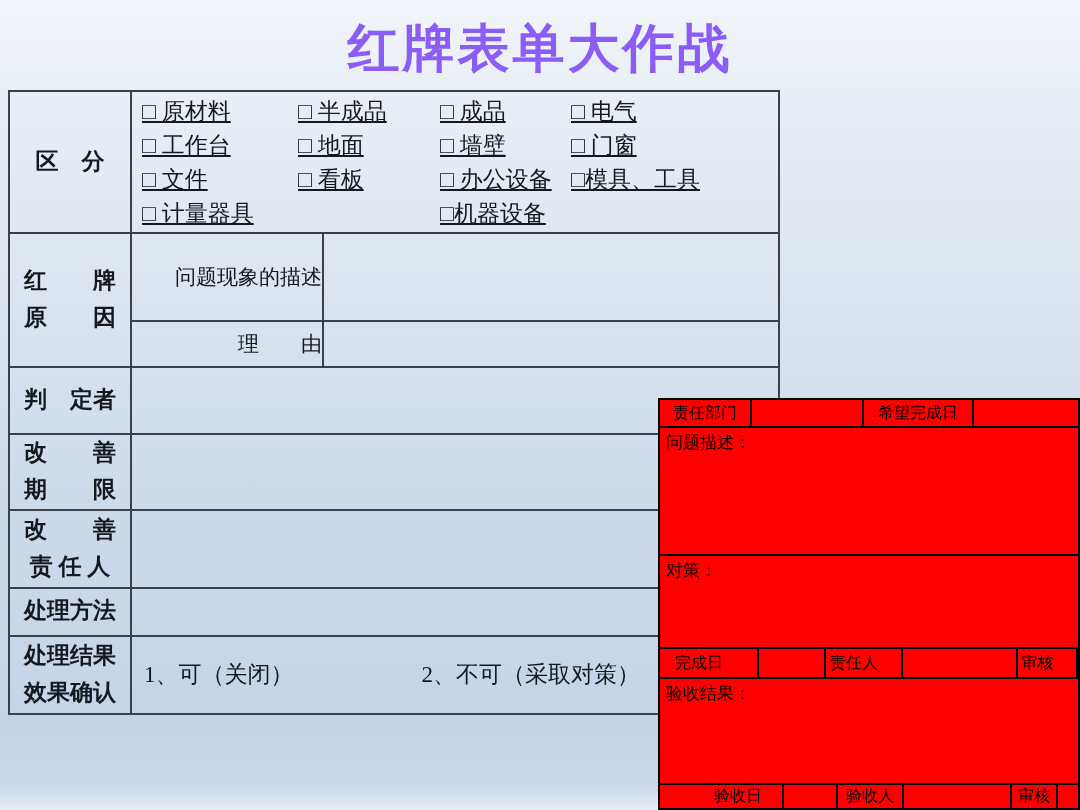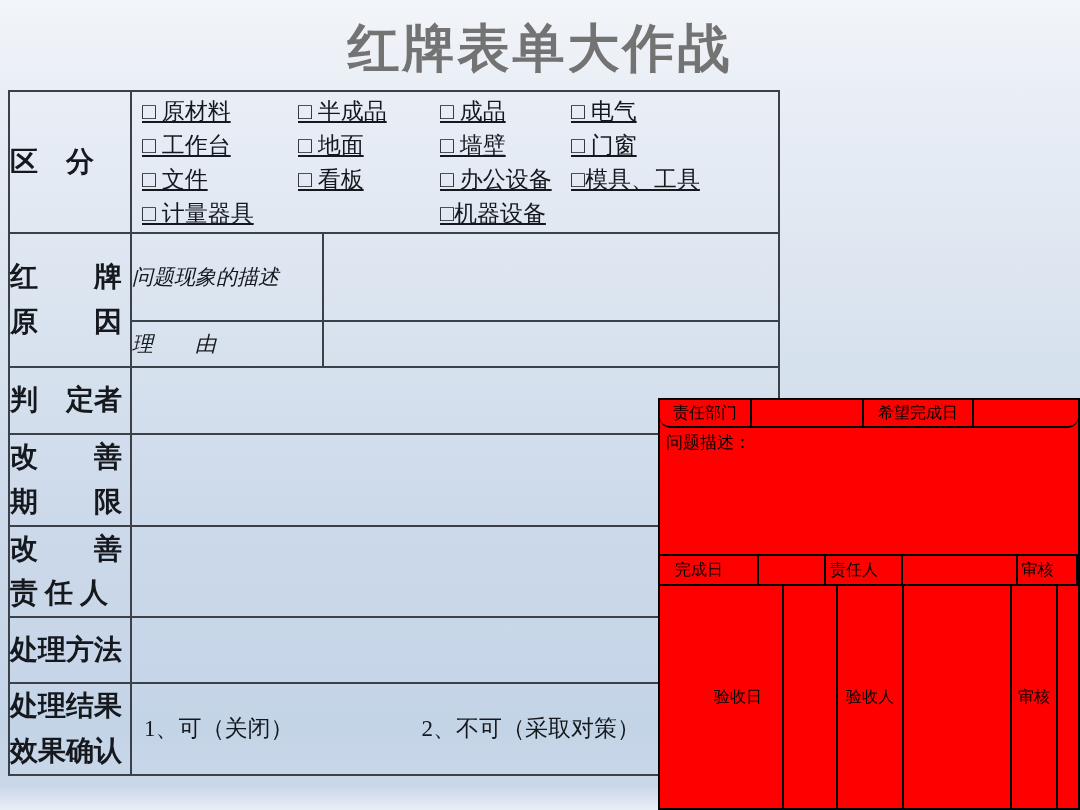--- a/index.html
+++ b/index.html
@@ -15,61 +15,60 @@
       #ccd9ea 65%, #c4d4e7 90%, #c9d7e9 97%, #e9eff6 100%);
   }
   
   .slide-title {
     position: absolute; top: 14px; left: 0; width: 100%;
     text-align: center;
     font-family: "Liberation Sans", "DejaVu Sans", sans-serif;
     font-weight: 900;
     font-size: 52px;
     letter-spacing: 3px;
-    color: #737373;
+    color: #8b5cf6;
     margin: 0;
   }
   
   table.main-form {
     position: absolute; left: 8px; top: 90px;
     width: 770px;
     border-collapse: collapse;
     table-layout: fixed;
     background: transparent;
     color: #15181d;
   }
   table.main-form td {
     border: 2px solid #3c4049;
     padding: 0;
     vertical-align: middle;
     box-sizing: border-box;
   }
   td.lbl {
-    text-align: left;
+    text-align: center;
     font-weight: bold;
-    font-size: 28px;
+    font-size: 23px;
     line-height: 1.6;
   }
   .cat-cell { padding: 3px 0 0 10px !important; vertical-align: top !important; text-decoration: underline; }
   .cat-line {
     display: grid;
     grid-template-columns: 156px 142px 131px auto;
     font-size: 23px;
     line-height: 34px;
     white-space: nowrap;
   }
   .cat-line .c1 { grid-column: 1; }
   .cat-line .c2 { grid-column: 2; }
   .cat-line .c3 { grid-column: 3; }
   .cat-line .c4 { grid-column: 4; }
   td.sublbl {
-    text-align: left;
+    text-align: right;
     font-size: 21px;
     font-weight: normal;
-    font-style: italic;
   }
   .result-cell { padding-left: 12px !important; margin-top: 16px; }
   .result-line {
     display: flex;
     gap: 128px;
     font-size: 23px;
     white-space: nowrap;
   }
   
   .red-card {
@@ -81,21 +80,21 @@
     z-index: 5;
     color: #000;
     display: flex;
     flex-direction: column;
     font-size: 16px;
     overflow: hidden;
   }
   .rc-row { display: flex; box-sizing: border-box; }
   .rc-row > div { box-sizing: border-box; display: flex; align-items: center; justify-content: center; white-space: nowrap; }
   .rc-row > div + div { border-left: 2px solid #000; }
-  .rc-header { height: 28px; border-bottom: 2px solid #000; border-radius: 10px; }
+  .rc-header { height: 28px; border-bottom: 2px solid #000; }
   .rc-section { box-sizing: border-box; padding: 3px 6px; font-size: 17px; }
   .rc-bt { border-top: 2px solid #000; }
   .w90 { width: 90px; }  .w112 { width: 112px; }
   .w110 { width: 110px; } .wfill { flex: 1; }
   .w88 { width: 88px; }  .w54 { width: 54px; }
   .w66 { width: 66px; }  .w108 { width: 108px; }
   .w46 { width: 46px; text-align: right; }
   .rc-sign { height: 30px; gap: 19px; }
   .rc-problem { height: 126px; border-radius: 17px; }
   .rc-counter { height: 93px; }
@@ -170,21 +169,21 @@
   </tr>
 
   <tr style="height:78px">
     <td class="lbl">
       <div>改　　善</div>
       <div>责 任 人</div>
     </td>
     <td colspan="2"></td>
   </tr>
 
-  <tr style="height:66px">
+  <tr style="height:48px">
     <td class="lbl">处理方法</td>
     <td colspan="2"></td>
   </tr>
 
   <tr style="height:78px">
     <td class="lbl">
       <div>处理结果</div>
       <div>效果确认</div>
     </td>
     <td colspan="2" class="result-cell">
@@ -199,29 +198,35 @@
 
 <div class="red-card">
   <div class="rc-row rc-header">
     <div class="w90">责任部门</div>
     <div class="w112"></div>
     <div class="w110">希望完成日</div>
     <div class="wfill"></div>
   </div>
   <div class="rc-section rc-problem">
     <span>问题描述：</span>
+  </div>
+  <div class="rc-section rc-counter rc-bt">
+    <span>对策：</span>
   </div>
   <div class="rc-row rc-sign rc-bt">
     <div class="w88">完成日</div>
     <div class="w54"></div>
     <div class="w66">责任人</div>
     <div class="w108"></div>
     <div class="w46">审核</div>
     <div class="wfill"></div>
   </div>
+  <div class="rc-section rc-accept rc-bt">
+    <span>验收结果：</span>
+  </div>
   <div class="rc-row rc-bottom rc-bt">
     <div class="w88">验收日</div>
     <div class="w54"></div>
     <div class="w66">验收人</div>
     <div class="w108"></div>
     <div class="w46">审核</div>
     <div class="wfill"></div>
   </div>
 </div>
 

